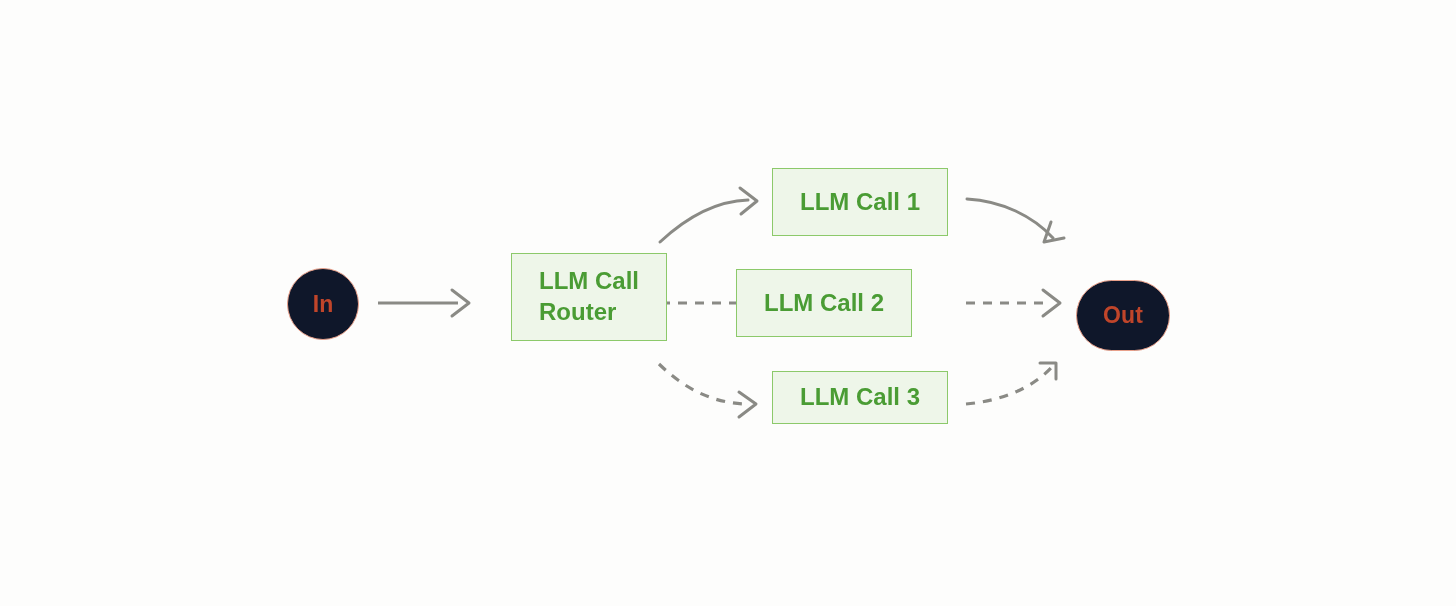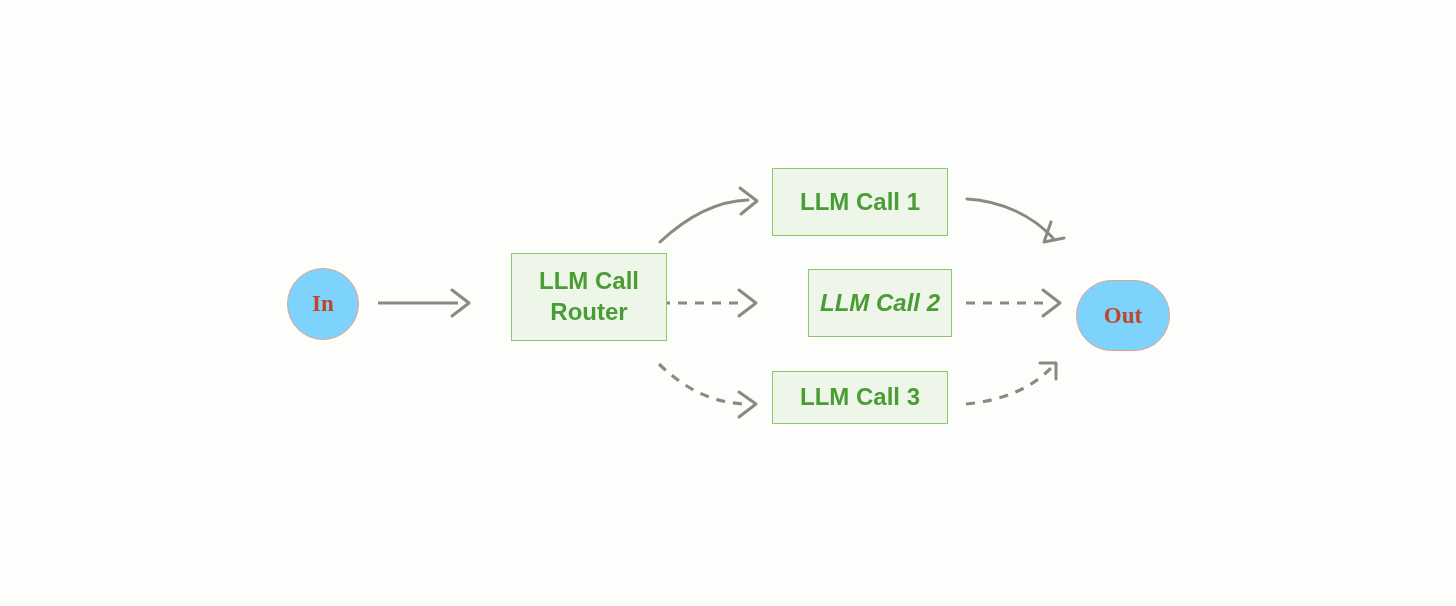--- a/index.html
+++ b/index.html
@@ -21,32 +21,31 @@
     top: 0;
     width: 1456px;
     height: 606px;
   }
   .node {
     position: absolute;
     box-sizing: border-box;
     display: flex;
     align-items: center;
     justify-content: center;
-    text-align: center;
+    text-align: left;
     z-index: 2;
   }
   
   .terminal {
-    background: #7dd3fc;
+    background: #0f172a;
     border: 1.6px solid #e8a08a;
     color: #c0452a;
     font-size: 23px;
     font-weight: 700;
     letter-spacing: 0.1px;
-    font-family: Liberation Serif, serif;
   }
   .terminal-in {
     left: 287px;
     top: 268px;
     width: 72px;
     height: 72px;
     border-radius: 50%;
   }
   .terminal-out {
     left: 1076px;
@@ -71,25 +70,24 @@
     height: 88px;
     margin-left: 24px;
   }
   .process-call-1 {
     left: 772px;
     top: 168px;
     width: 176px;
     height: 68px;
   }
   .process-call-2 {
-    left: 808px;
+    left: 736px;
     top: 269px;
-    width: 144px;
+    width: 176px;
     height: 68px;
-    font-style: italic;
   }
   .process-call-3 {
     left: 772px;
     top: 371px;
     width: 176px;
     height: 53px;
   }
   .node-label {
     pointer-events: none;
     white-space: pre-line;

